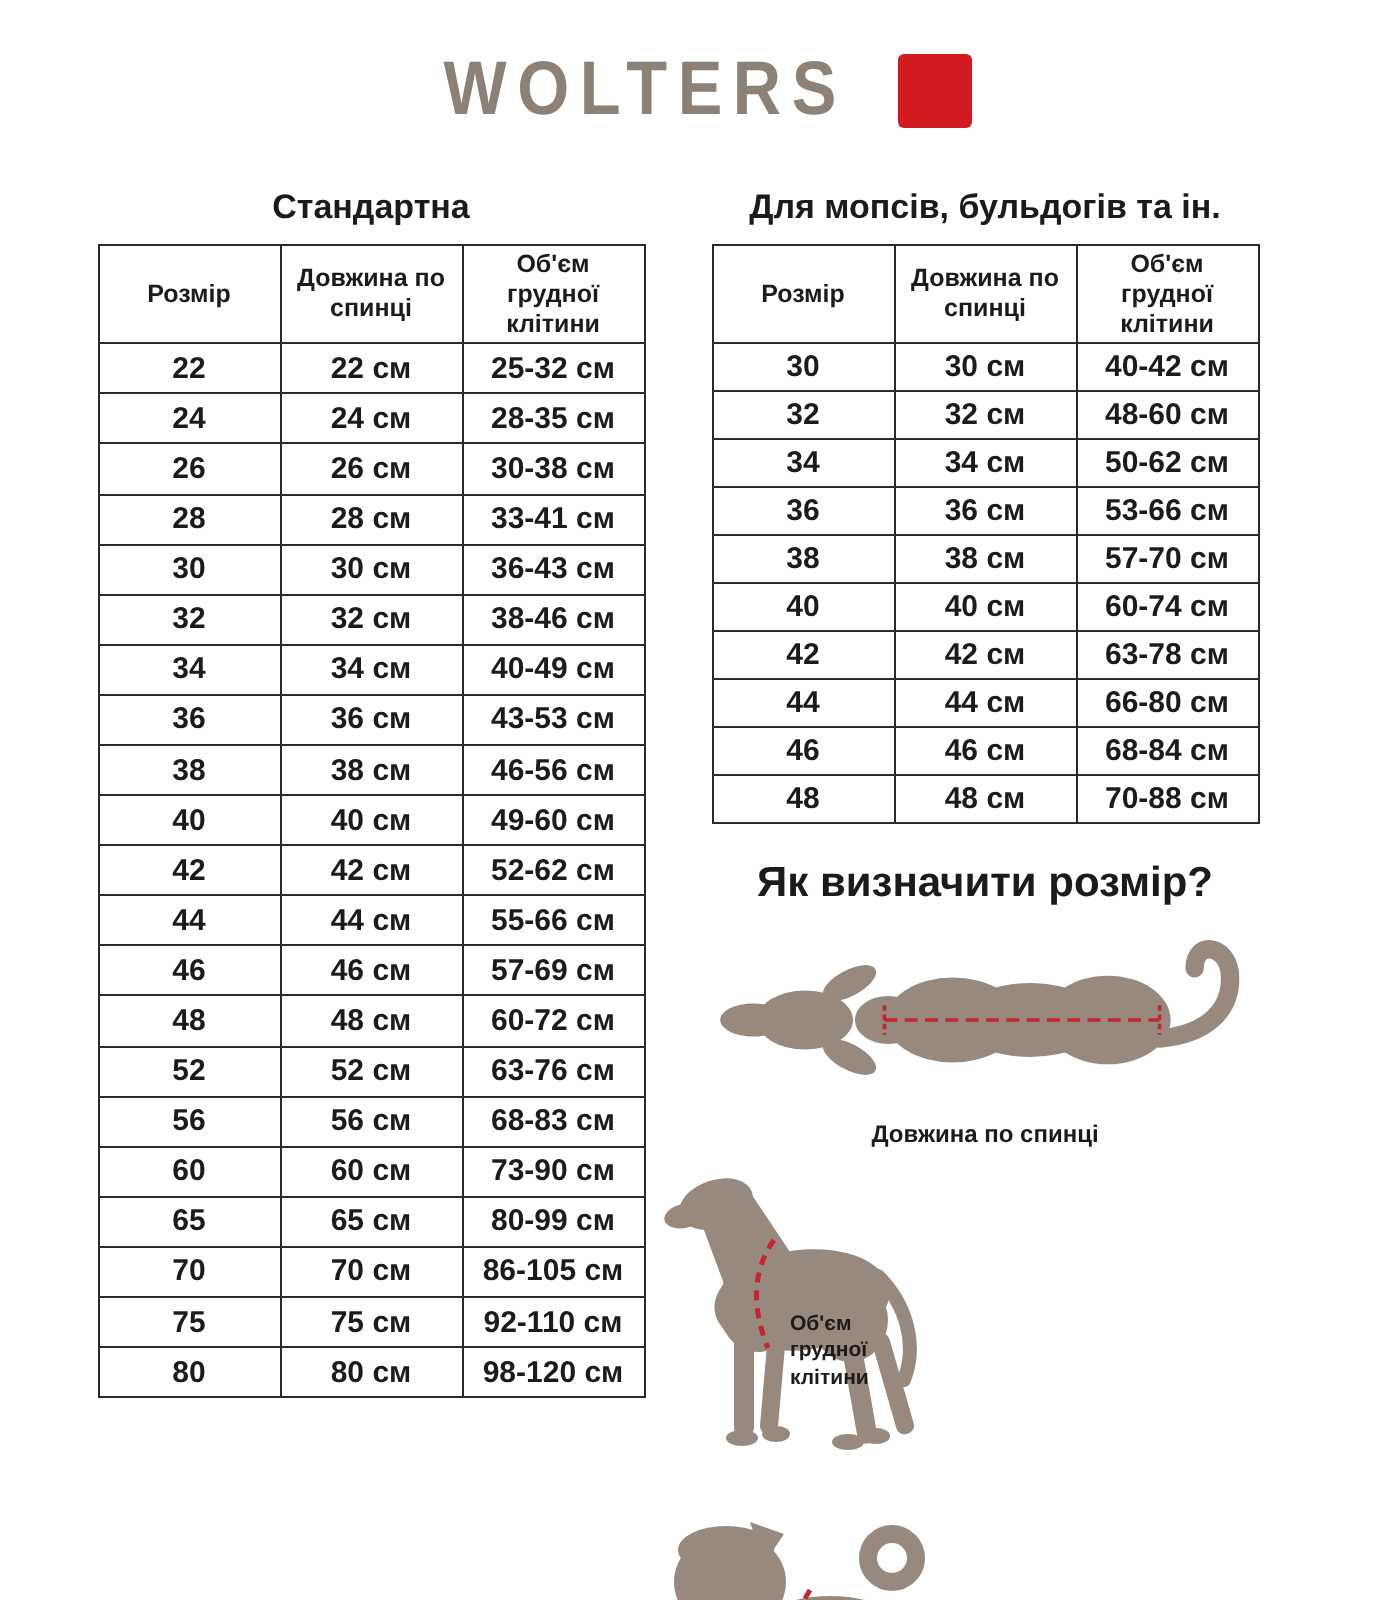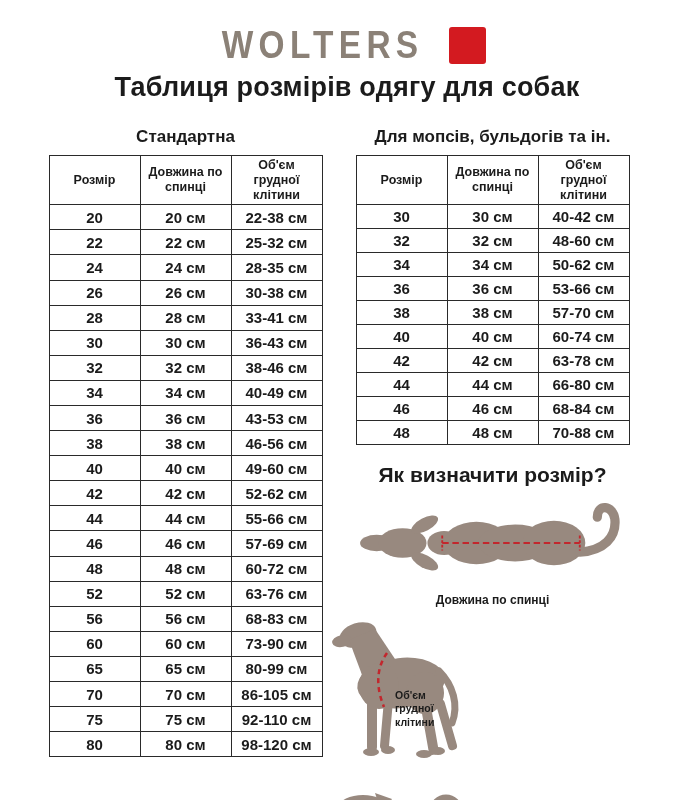--- a/index.html
+++ b/index.html
@@ -113,40 +113,34 @@
 </head>
 <body>
 
 <div class="page">
 
   <header class="brand">
     <span class="logo-text">WOLTERS</span>
     <span class="logo-square"></span>
   </header>
 
-  <h1 class="page-title">Таблиця розмірів одягу для собак</h1>
 
   <div class="columns">
 
     <section class="col">
       <h2 class="table-title">Стандартна</h2>
       <table class="size-table" id="standard-table">
         <thead>
           <tr>
             <th>Розмір</th>
             <th>Довжина по спинці</th>
             <th>Об'єм грудної клітини</th>
           </tr>
         </thead>
         <tbody>
-            <tr>
-              <td>20</td>
-              <td>20 см</td>
-              <td>22-38 см</td>
-            </tr>
             <tr>
               <td>22</td>
               <td>22 см</td>
               <td>25-32 см</td>
             </tr>
             <tr>
               <td>24</td>
               <td>24 см</td>
               <td>28-35 см</td>
             </tr>

